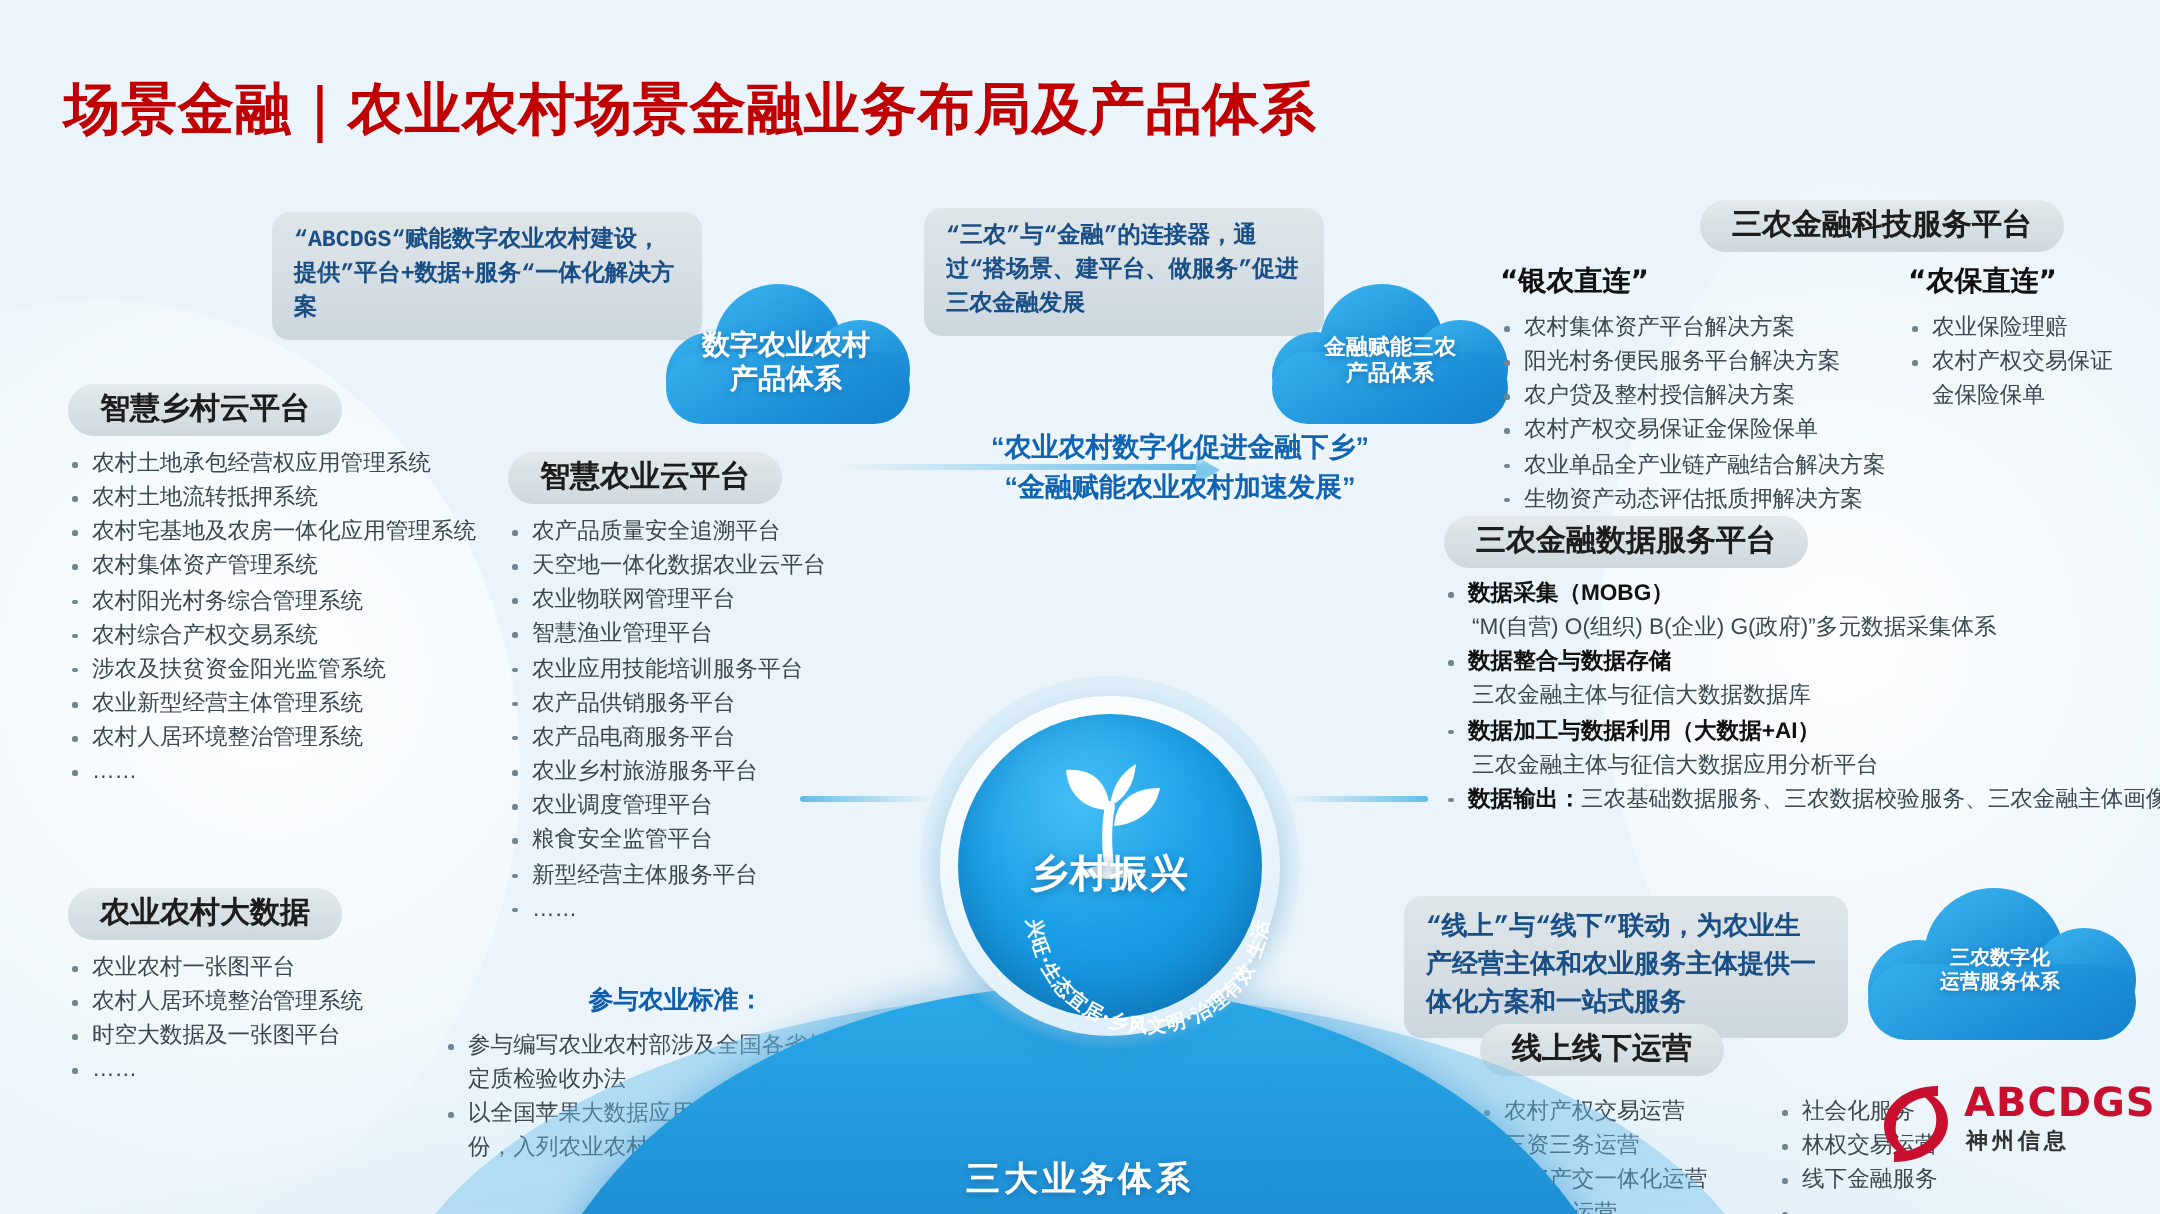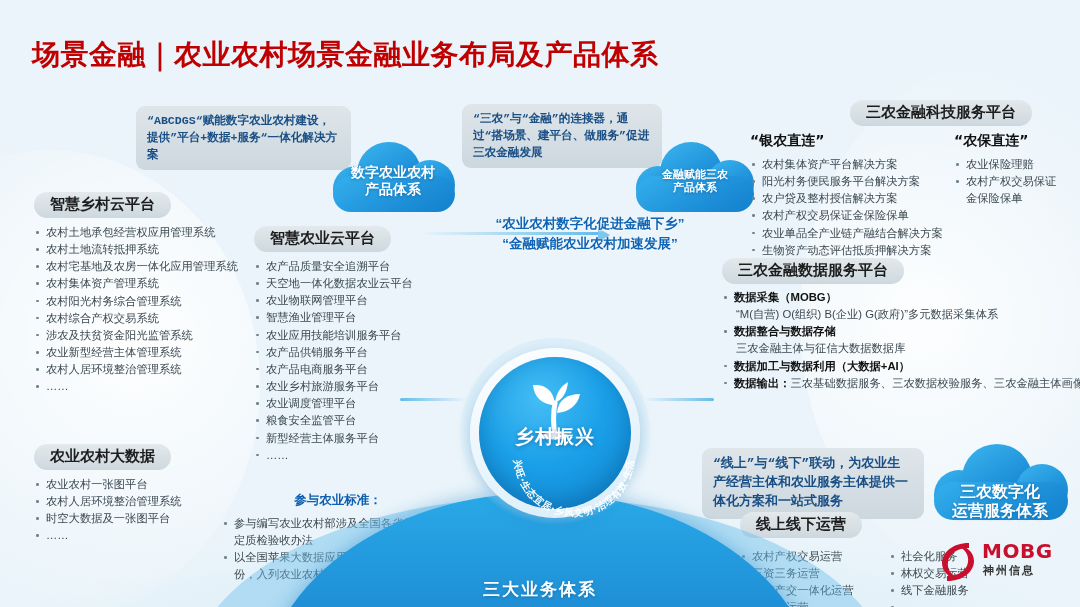--- a/index.html
+++ b/index.html
@@ -273,35 +273,36 @@
       <li>
         <b>数据采集（MOBG）</b>
         <span class="sub2">“M(自营) O(组织) B(企业) G(政府)”多元数据采集体系</span>
       </li>
       <li>
         <b>数据整合与数据存储</b>
         <span class="sub2">三农金融主体与征信大数据数据库</span>
       </li>
       <li>
         <b>数据加工与数据利用（大数据+AI）</b>
+        <span class="sub2">三农金融主体与征信大数据应用分析平台</span>
       </li>
       <li>
         <b>数据输出：</b><span>三农基础数据服务、三农数据校验服务、三农金融主体画像、三农信用评价分析报告、三农风险评价分析报告、三农科技金融产品、三农科技金融融合应用场景构建、三农金融产品赋能中小银行</span>
       </li>
     </ul>
   </div>
 
   <div class="callout" style="left:702px;top:448px;width:222px;font-size:13px;">“线上”与“线下”联动，为农业生产经营主体和农业服务主体提供一体化方案和一站式服务</div>
 
   <div class="cloud" style="left:930px;top:442px;width:140px;height:78px;">
     <div class="puff" style="left:4px;top:28px;width:50px;height:50px;"></div>
     <div class="puff" style="left:32px;top:2px;width:70px;height:68px;"></div>
     <div class="puff" style="left:86px;top:22px;width:52px;height:52px;"></div>
     <div class="body" style="left:4px;top:40px;width:134px;height:38px;"></div>
-    <div class="ctext" style="font-size:16px;padding-top:10px;justify-content:flex-end;">
+    <div class="ctext" style="font-size:10px;padding-top:10px;">
       <span>三农数字化</span>
       <span>运营服务体系</span>
     </div>
   </div>
 
   <div class="panel" style="left:740px;top:512px;width:270px;">
     <div class="panel-head">线上线下运营</div>
     <div class="two-col" style="margin-top:4px;">
       <ul class="bul" style="width:135px;">
         <li>农村产权交易运营</li>
@@ -347,17 +348,17 @@
       </svg>
     </div>
     <div class="emblem-title">乡村振兴</div>
   </div>
 
   <div class="logo">
     <svg width="44" height="46" viewBox="0 0 44 46" style="position:absolute;left:0;top:2px;">
       <path d="M33 4 C16 4 6 14 6 24 C6 33 14 40 24 40 C14 36 11 29 12 23 C13 15 21 9 33 9 Z" fill="#c8102e"></path>
       <path d="M11 42 C28 42 38 32 38 22 C38 13 30 6 20 6 C30 10 33 17 32 23 C31 31 23 37 11 37 Z" fill="#c8102e"></path>
     </svg>
-    <div class="logo-txt">MOBG</div>
+    <div class="logo-txt">ABCDGS</div>
     <div class="logo-sub">神州信息</div>
   </div>
 
 </div>
 
 </body></html>

